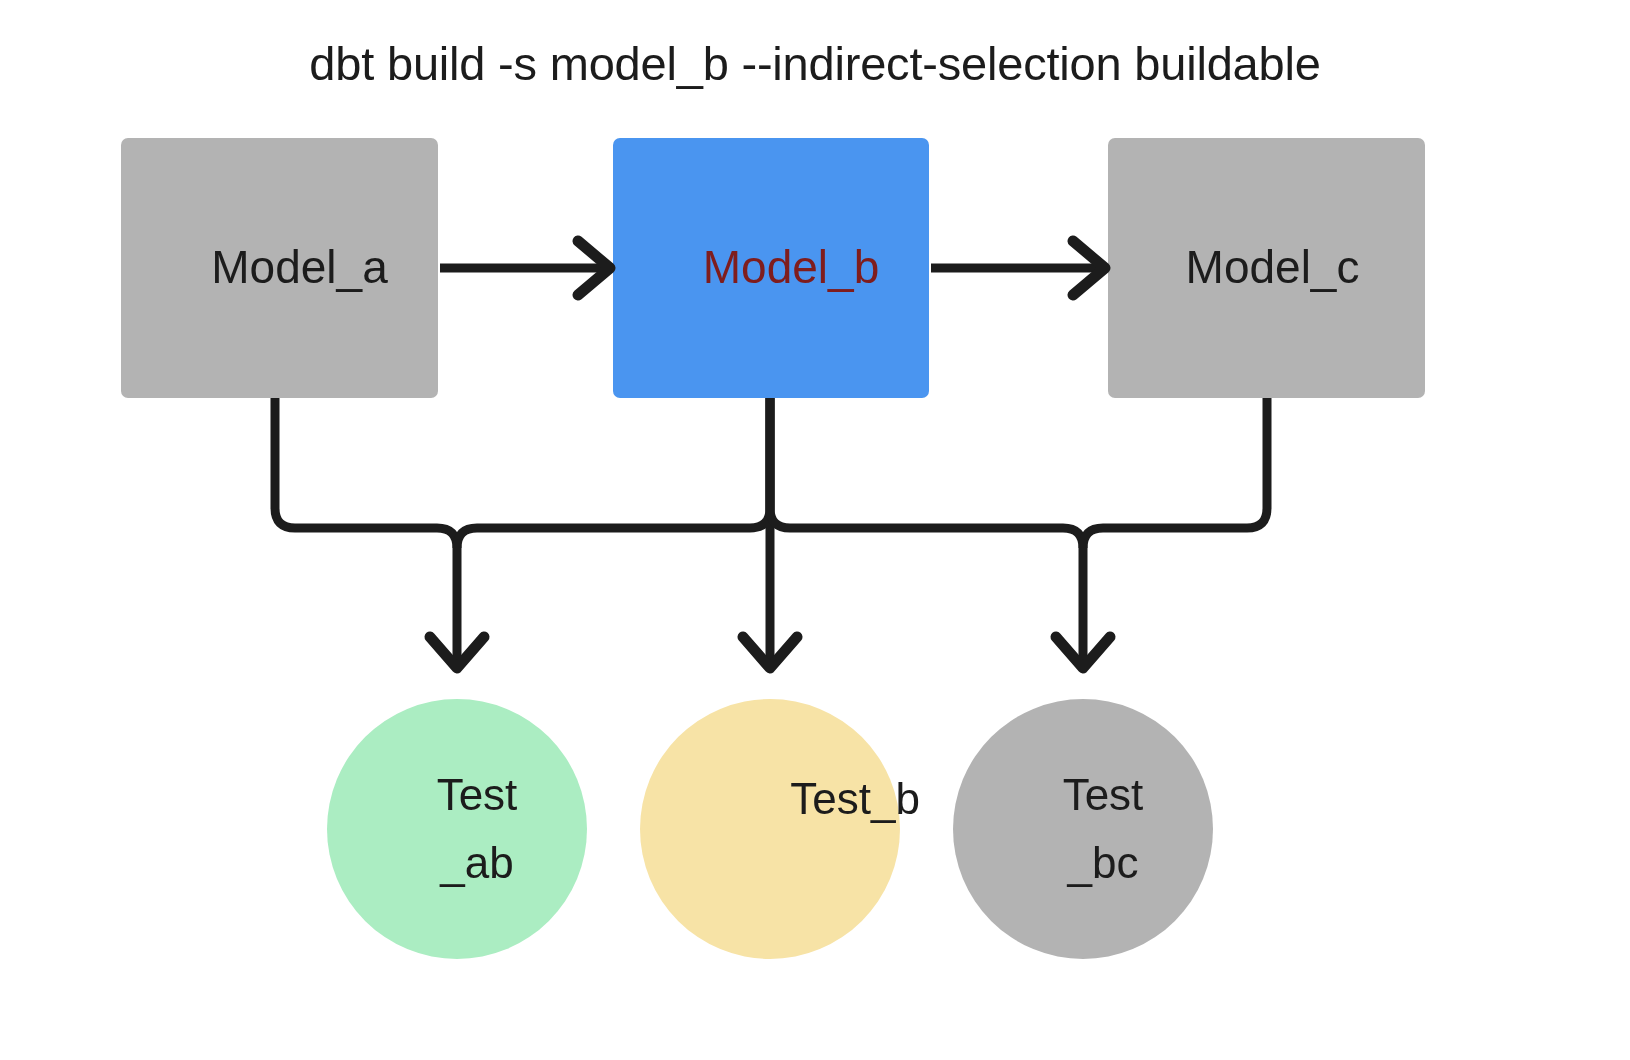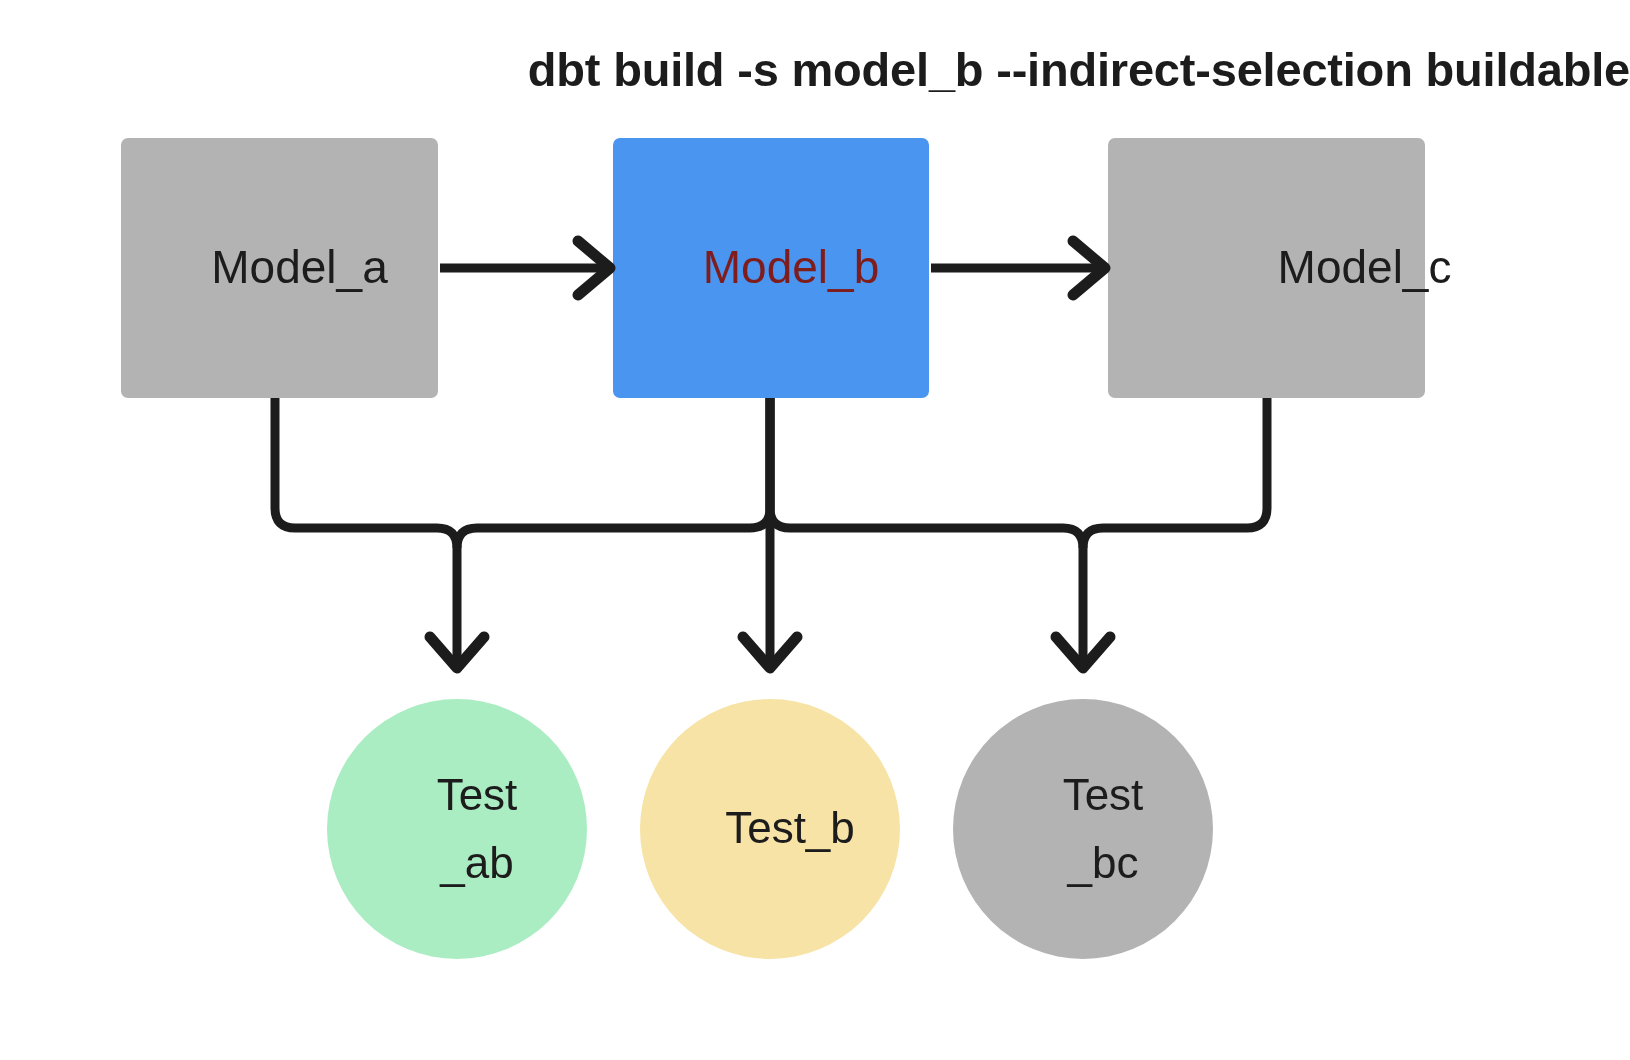--- a/index.html
+++ b/index.html
@@ -31,28 +31,27 @@
     align-items: center;
     justify-content: center;
     text-align: center;
     pointer-events: none;
     line-height: 1.55;
     margin-left: 20px;
   }
   .title-text {
     position: absolute;
     left: 0;
-    top: 42px;
+    top: 36px;
     width: 1630px;
-    text-align: right;
+    text-align: center;
     font-size: 47px;
     color: #1c1c1c;
     letter-spacing: -0.2px;
     white-space: nowrap;
-    font-weight: bold;
   }
   .model-label {
     font-size: 46px;
     color: #1c1c1c;
   }
   .model-label.on-blue {
     color: #7f1d1d;
   }
   .test-label {
     font-size: 44px;
@@ -115,30 +114,30 @@
   </svg>
 
   <div class="node-label" style="left:121px; top:138px; width:317px; height:260px;">
     <span class="model-label">Model_a</span>
   </div>
 
   <div class="node-label" style="left:613px; top:138px; width:316px; height:260px;">
     <span class="model-label on-blue">Model_b</span>
   </div>
 
-  <div class="node-label" style="left:1152px; top:138px; width:327px; height:260px;padding-left:29px;">
+  <div class="node-label" style="left:1060px; top:138px; width:327px; height:260px;padding-left:29px;">
     <span class="model-label">Model_c</span>
   </div>
 
   <div class="node-label" style="left:327px; top:699px; width:260px; height:260px;">
     <span class="test-label test-line">Test</span>
     <span class="test-label test-line">_ab</span>
   </div>
 
-  <div class="node-label" style="left:640px; top:698px; width:260px; height:260px;">
+  <div class="node-label" style="left:640px; top:669px; width:260px; height:260px;align-items:flex-end;">
     <span class="test-label test-line">Test_b</span>
   </div>
 
   <div class="node-label" style="left:953px; top:699px; width:260px; height:260px;">
     <span class="test-label test-line">Test</span>
     <span class="test-label test-line">_bc</span>
   </div>
 
 </div>
 

